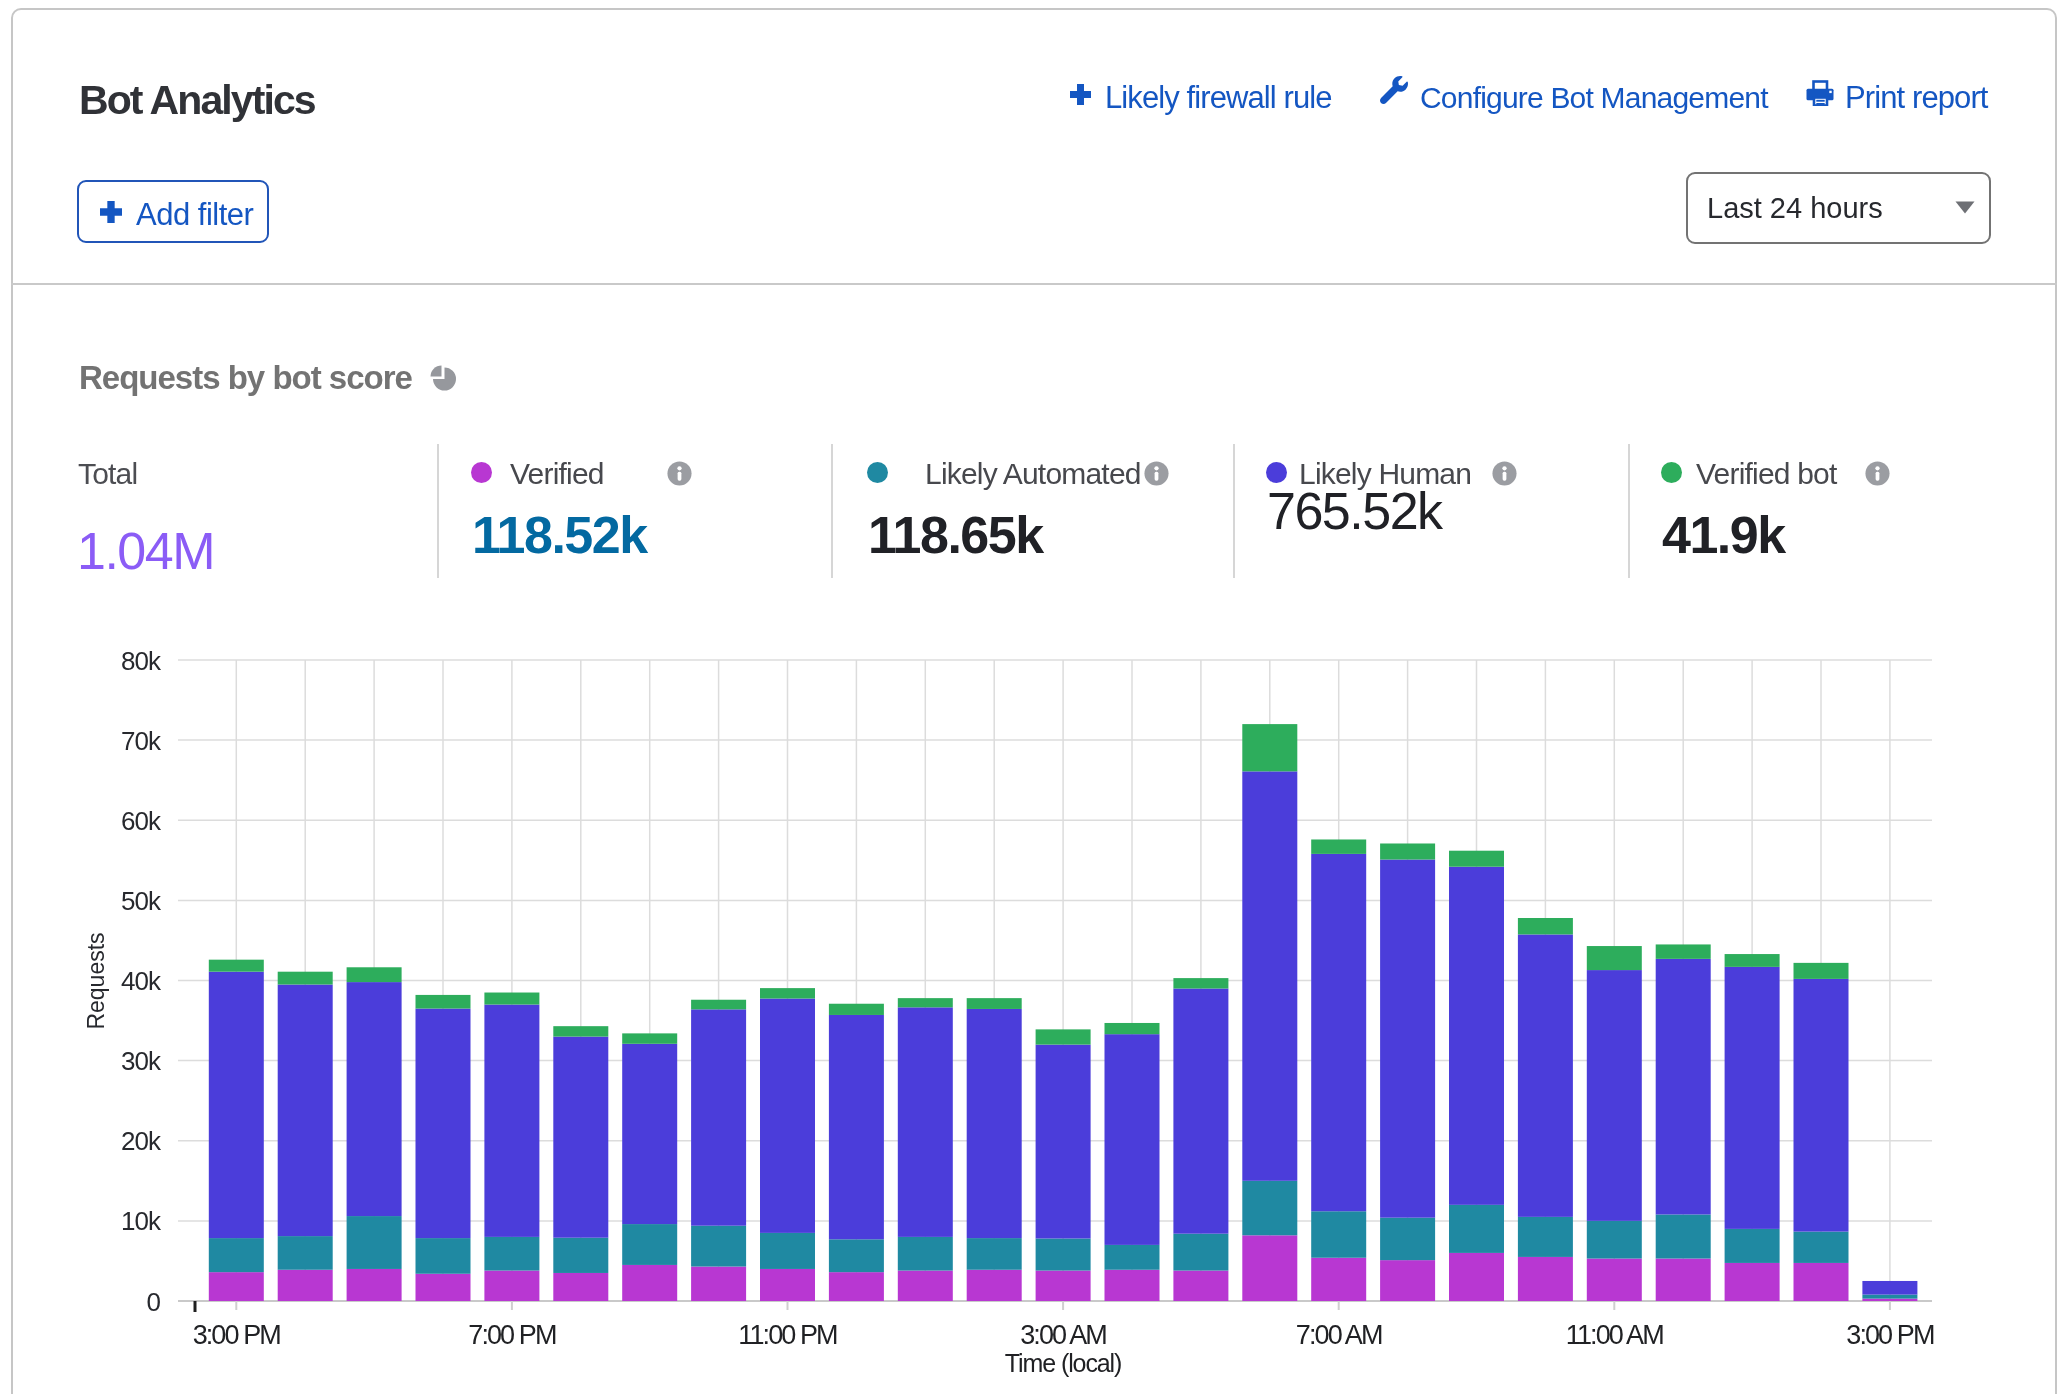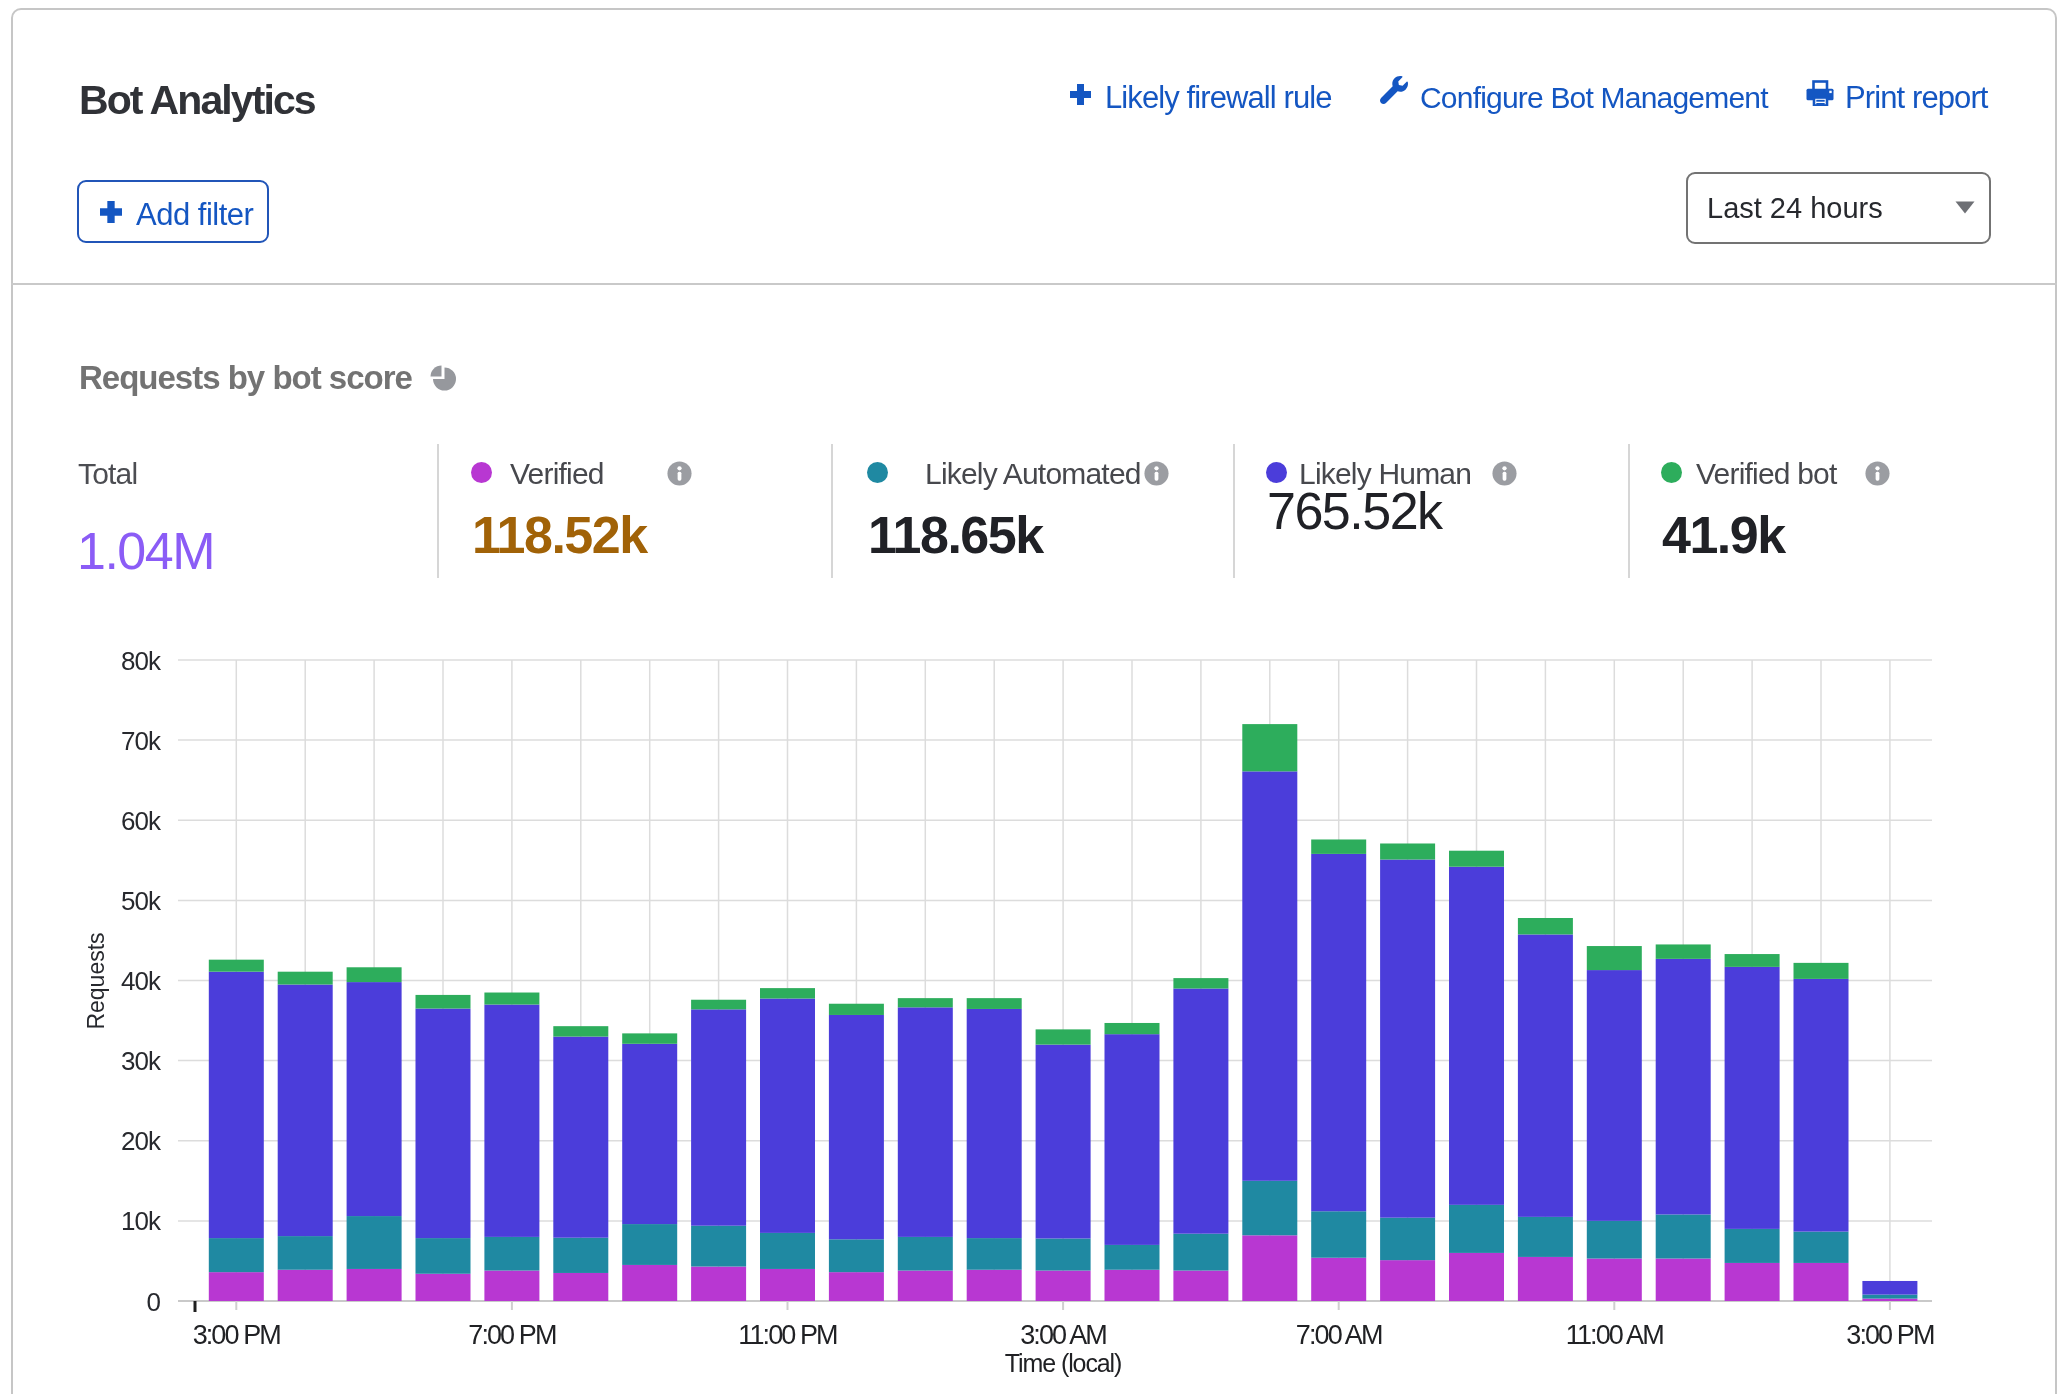--- a/index.html
+++ b/index.html
@@ -58,21 +58,21 @@
 <div style="position:absolute;left:1628px;top:444px;width:2px;height:134px;background:#d6d6d6;"></div>
 <div style="position:absolute;left:78px;top:459px;font-size:30px;line-height:30px;letter-spacing:-0.8px;color:#4c4d52;">Total</div>
 <div style="position:absolute;left:77px;top:509px;font-size:52px;line-height:52px;letter-spacing:-1.5px;font-weight:normal;color:#8b5cf6;margin-top:16px;">1.04M</div>
 <div style="position:absolute;left:471px;top:462px;width:21px;height:21px;border-radius:50%;background:#b837d2;"></div>
 <div style="position:absolute;left:510px;top:459px;font-size:30px;line-height:30px;letter-spacing:-0.8px;color:#47484d;">Verified</div>
 <div style="position:absolute;left:667px;top:461px;"><svg width="25" height="25" viewBox="0 0 28 28">
       <circle cx="14" cy="14" r="13.5" fill="#9b9da2"></circle>
       <circle cx="14" cy="8.2" r="2.4" fill="#fff"></circle>
       <rect x="11.9" y="12" width="4.2" height="10" rx="1.8" fill="#fff"></rect>
     </svg></div>
-<div style="position:absolute;left:472px;top:509px;font-size:52px;line-height:52px;letter-spacing:-1.5px;font-weight:bold;color:#a16207;">118.52k</div>
+<div style="position:absolute;left:472px;top:509px;font-size:52px;line-height:52px;letter-spacing:-1.5px;font-weight:bold;color:#0369a1;">118.52k</div>
 <div style="position:absolute;left:867px;top:462px;width:21px;height:21px;border-radius:50%;background:#1f89a2;"></div>
 <div style="position:absolute;left:901px;top:459px;font-size:30px;line-height:30px;letter-spacing:-0.8px;color:#47484d;margin-left:24px;">Likely Automated</div>
 <div style="position:absolute;left:1144px;top:461px;"><svg width="25" height="25" viewBox="0 0 28 28">
       <circle cx="14" cy="14" r="13.5" fill="#9b9da2"></circle>
       <circle cx="14" cy="8.2" r="2.4" fill="#fff"></circle>
       <rect x="11.9" y="12" width="4.2" height="10" rx="1.8" fill="#fff"></rect>
     </svg></div>
 <div style="position:absolute;left:868px;top:509px;font-size:52px;line-height:52px;letter-spacing:-1.5px;font-weight:bold;color:#202126;">118.65k</div>
 <div style="position:absolute;left:1266px;top:462px;width:21px;height:21px;border-radius:50%;background:#4b3dda;"></div>
 <div style="position:absolute;left:1299px;top:459px;font-size:30px;line-height:30px;letter-spacing:-0.8px;color:#47484d;">Likely Human</div>

